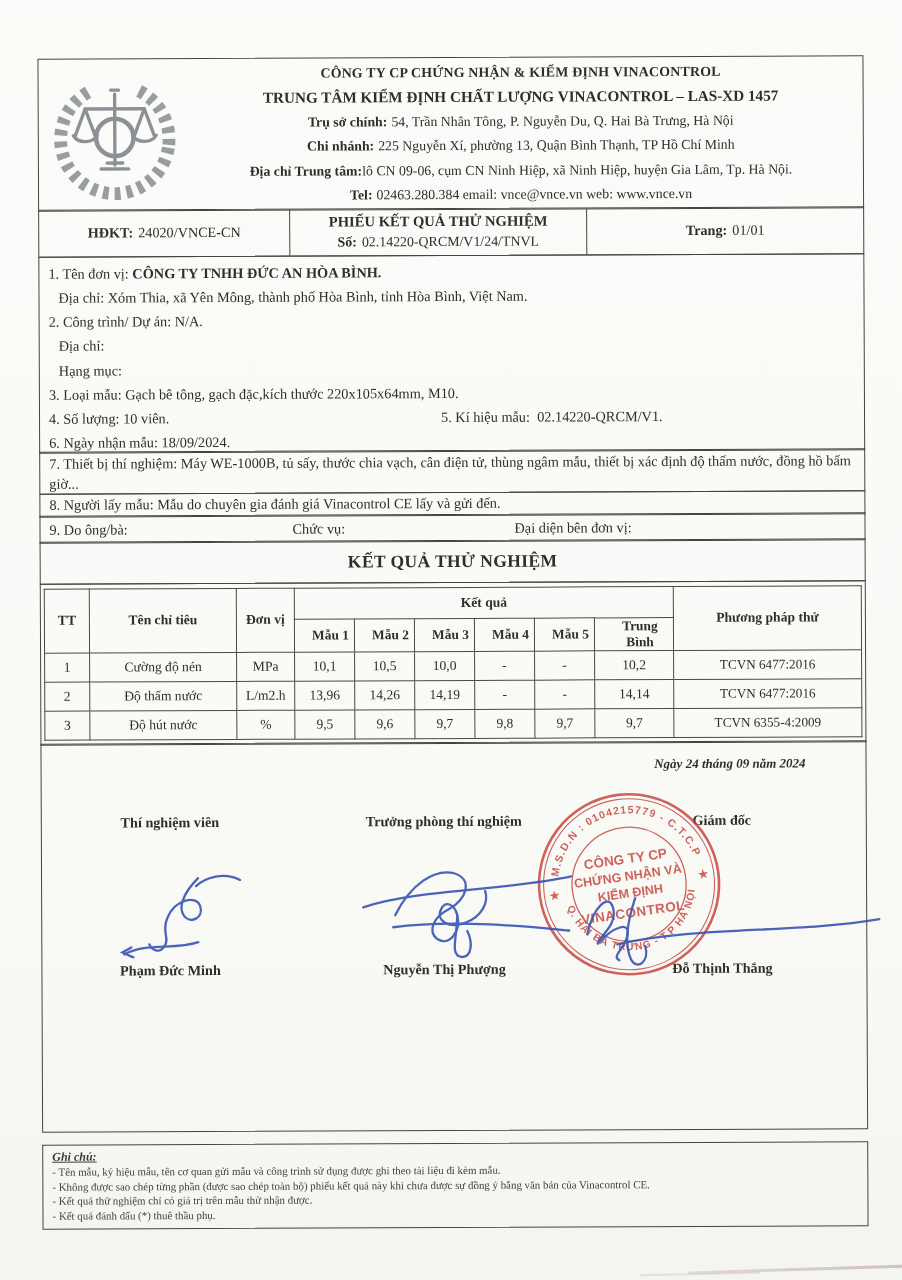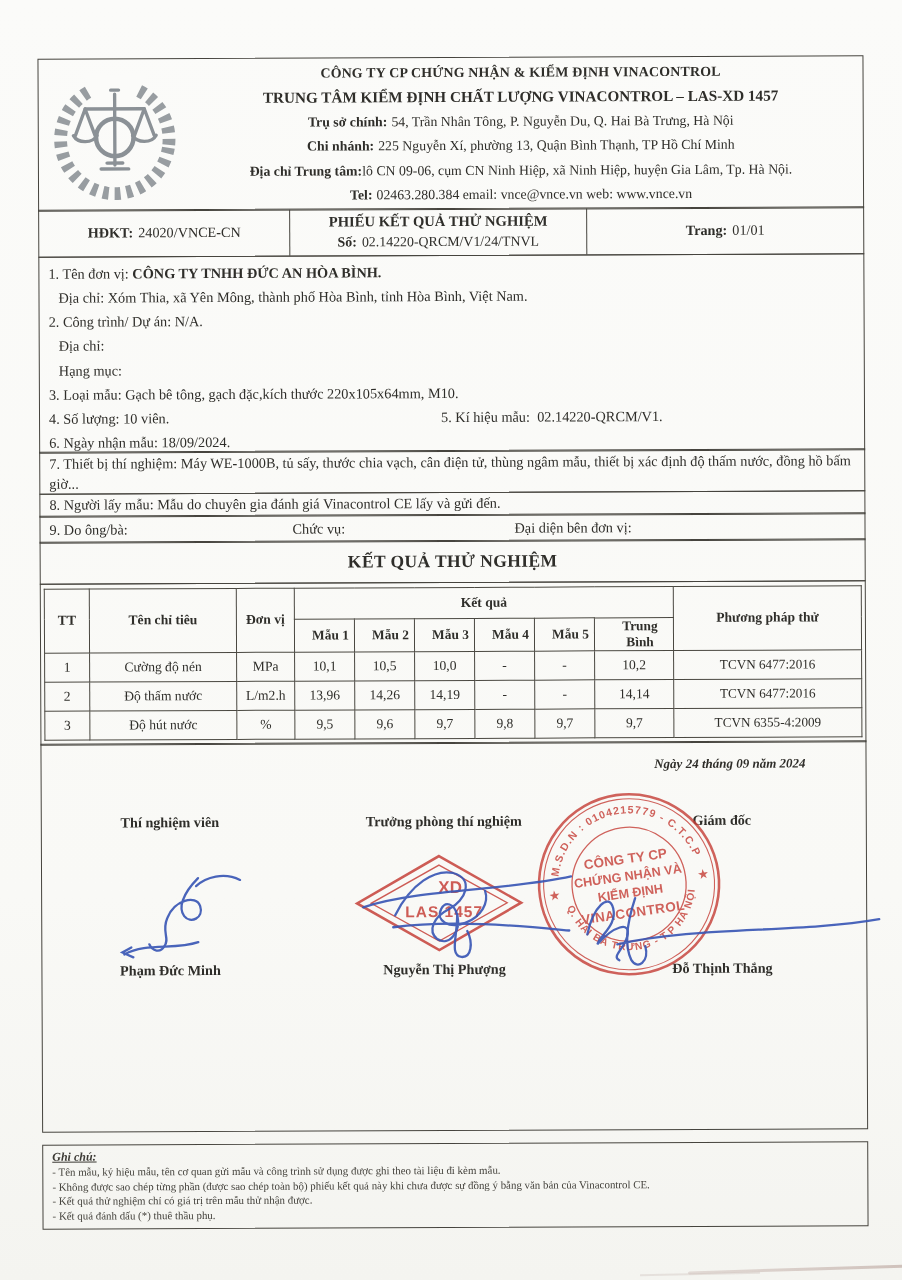--- a/index.html
+++ b/index.html
@@ -247,32 +247,20 @@
             <g fill="#c6413a" stroke="none" text-anchor="middle" font-family="Liberation Sans, sans-serif" font-weight="bold">
               <text x="95" y="74" font-size="13.5">CÔNG TY CP</text>
               <text x="95" y="91" font-size="12.6">CHỨNG NHẬN VÀ</text>
               <text x="95" y="108" font-size="12.6">KIỂM ĐỊNH</text>
               <text x="95" y="128" font-size="13.5" letter-spacing=".5">VINACONTROL</text>
             </g>
           </g>
         </svg>
       </div>
 
-      <div class="stamp" style="left:312px; top:110px; opacity:.85;">
-        <svg width="170" height="100" viewBox="0 0 170 100">
-          <g fill="none" stroke="#c6413a">
-            <path d="M85 3 L167 50 L85 97 L3 50 Z" stroke-width="2.6"></path>
-            <path d="M85 12 L153 50 L85 88 L17 50 Z" stroke-width="1.4"></path>
-          </g>
-          <g fill="#c6413a" text-anchor="middle" font-family="Liberation Sans, sans-serif" font-weight="bold">
-            <text x="96" y="40" font-size="17">XD</text>
-            <text x="90" y="64" font-size="15.5" letter-spacing="1">LAS 1457</text>
-          </g>
-        </svg>
-      </div>
 
       <div class="sig" style="left:70px; top:120px;">
         <svg width="140" height="100" viewBox="0 0 140 100">
           <g fill="none" stroke="#3a57b5" stroke-width="2.3" stroke-linecap="round" opacity=".92">
             <path d="M128 16 C112 8 94 13 84 22"></path>
             <path d="M86 14 C70 30 66 44 72 52 C78 60 92 54 88 42 C84 30 62 36 55 54 C49 68 58 74 52 82 C48 89 40 87 37 80"></path>
             <path d="M12 90 C34 78 62 86 86 78"></path>
             <path d="M21 93 L10 88 L19 83"></path>
           </g>
         </svg>

